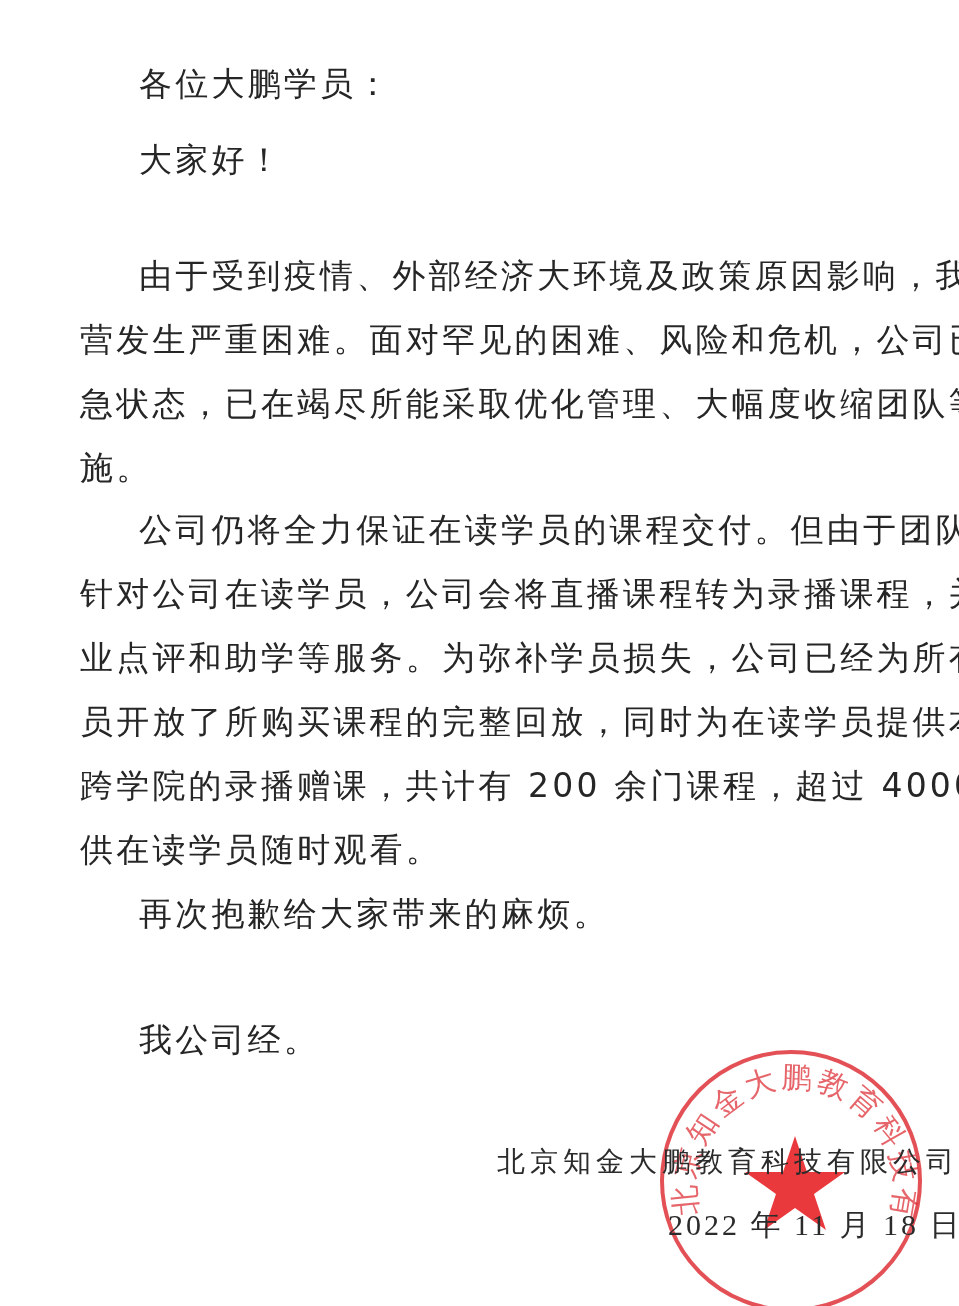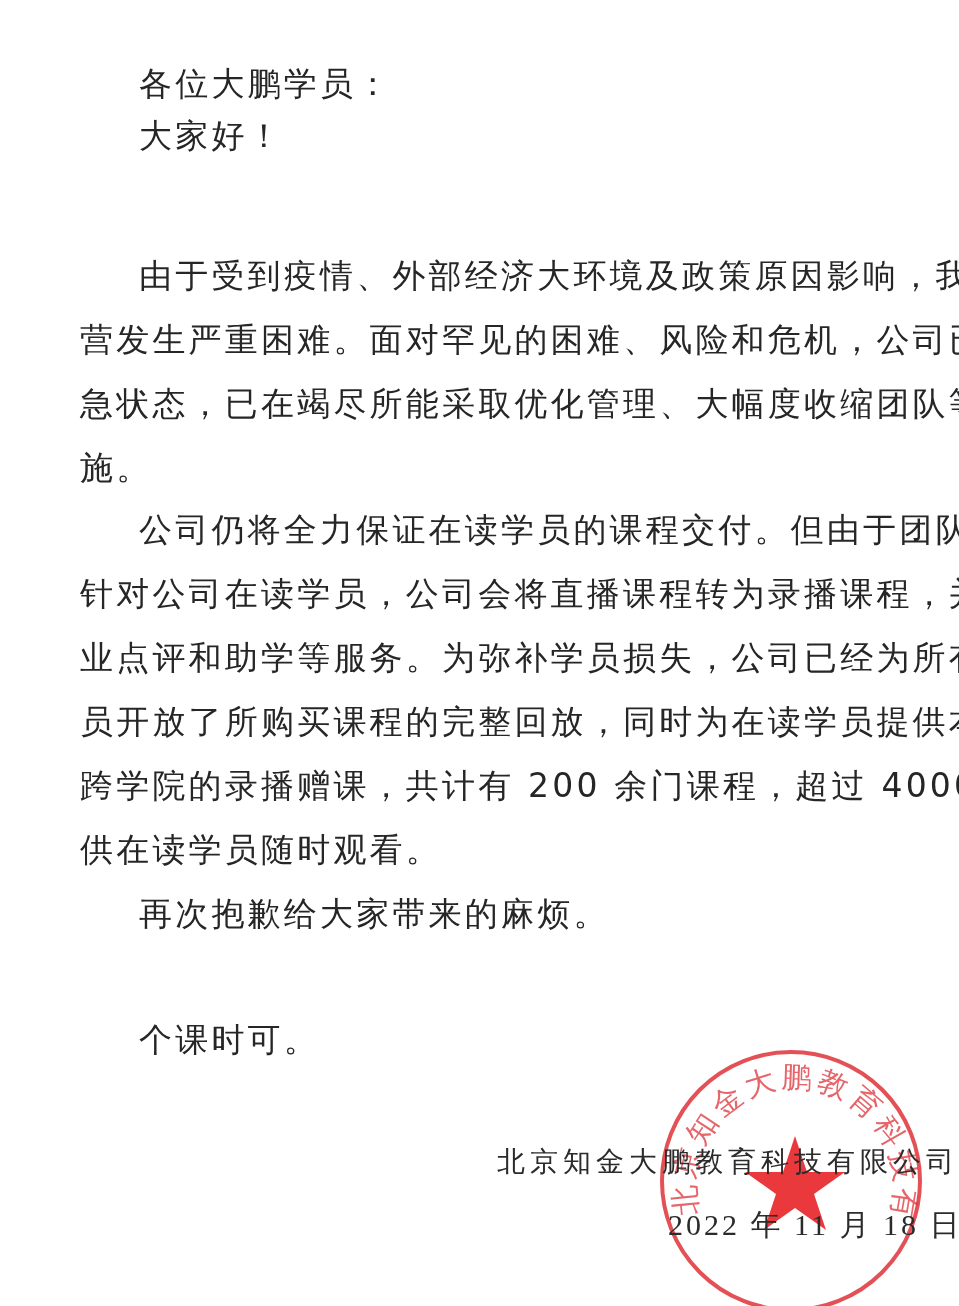--- a/index.html
+++ b/index.html
@@ -57,40 +57,40 @@
       z-index: 1;
     }
     .seal svg { position: absolute; left: 0; top: 0; }
   </style>
 </head>
 <body>
 
 <div class="page">
 
   <div class="line indent" style="top:64px;">各位大鹏学员：</div>
-  <div class="line indent" style="top:116px;text-align:right;">大家好！</div>
+  <div class="line indent" style="top:140px;text-align:right;">大家好！</div>
 
   <div>
     <div class="line indent" style="top:256px;">由于受到疫情、外部经济大环境及政策原因影响，我公司经</div>
     <div class="line" style="top:320px;">营发生严重困难。面对罕见的困难、风险和危机，公司已进入紧</div>
     <div class="line" style="top:384px;">急状态，已在竭尽所能采取优化管理、大幅度收缩团队等自救措</div>
     <div class="line" style="top:448px;">施。</div>
   </div>
 
   <div>
     <div class="line indent" style="top:510px;">公司仍将全力保证在读学员的课程交付。但由于团队的缩减，</div>
     <div class="line" style="top:574px;">针对公司在读学员，公司会将直播课程转为录播课程，并停止作</div>
     <div class="line" style="top:638px;">业点评和助学等服务。为弥补学员损失，公司已经为所有在读学</div>
     <div class="line" style="top:702px;">员开放了所购买课程的完整回放，同时为在读学员提供本学院、</div>
     <div class="line" style="top:766px;">跨学院的录播赠课，共计有 200 余门课程，超过 4000 个课时可</div>
     <div class="line" style="top:830px;">供在读学员随时观看。</div>
   </div>
 
   <div class="line indent" style="top:894px;">再次抱歉给大家带来的麻烦。</div>
-  <div class="line indent" style="top:1020px;">个课时可。</div>
+  <div class="line indent" style="top:1020px;">我公司经。</div>
 
   <div class="seal">
     <svg width="262" height="262" viewBox="0 0 262 262">
       <defs>
         <path id="sealArc" d="M 40 175 A 100 100 0 1 1 222 175" fill="none"></path>
       </defs>
       <text font-size="30" fill="rgba(222,50,56,0.75)" letter-spacing="4" font-family="DejaVu Sans, sans-serif">
         <textPath href="#sealArc" startOffset="4%">北京知金大鹏教育科技有限公司</textPath>
       </text>
       <polygon points="131,82 143,118 181,118 150,140 162,176 131,154 100,176 112,140 81,118 119,118" fill="rgba(232,40,45,0.92)"></polygon>

